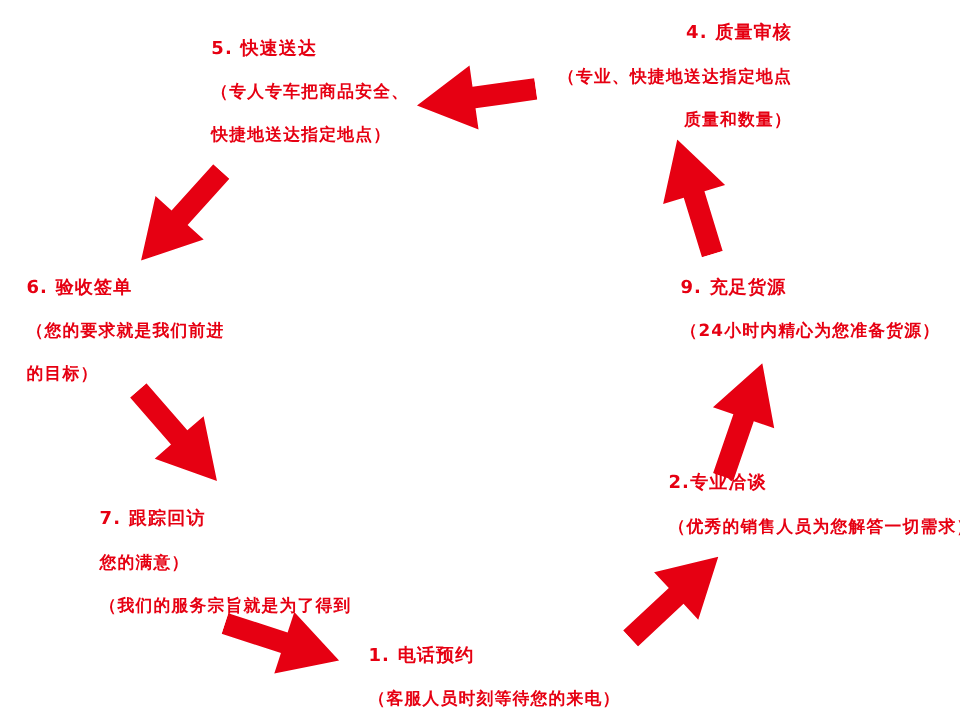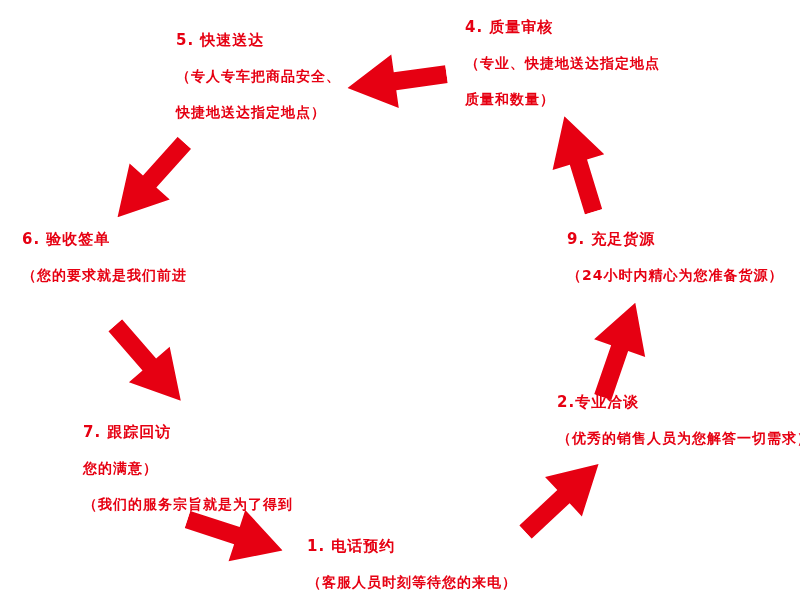--- a/index.html
+++ b/index.html
@@ -35,21 +35,21 @@
 <body>
 
 <div class="canvas">
 
   <div class="step" style="left:176px; top:31px;">
     <div class="step-title">5. 快速送达</div>
     <div class="step-desc">（专人专车把商品安全、</div>
     <div class="step-desc">快捷地送达指定地点）</div>
   </div>
 
-  <div class="step" style="left:465px; top:18px;">
+  <div class="step" style="left:465px; top:18px;text-align:right;">
     <div class="step-title">4. 质量审核</div>
     <div class="step-desc">（专业、快捷地送达指定地点</div>
     <div class="step-desc">质量和数量）</div>
   </div>
 
   <div class="step" style="left:567px; top:230px;">
     <div class="step-title">9. 充足货源</div>
     <div class="step-desc">（24小时内精心为您准备货源）</div>
   </div>
 
@@ -59,20 +59,21 @@
   </div>
 
   <div class="step" style="left:307px; top:537px;">
     <div class="step-title">1. 电话预约</div>
     <div class="step-desc" style="">（客服人员时刻等待您的来电）</div>
   </div>
 
   <div class="step" style="left:22px; top:230px;">
     <div class="step-title">6. 验收签单</div>
     <div class="step-desc">（您的要求就是我们前进</div>
+    <div class="step-desc">的目标）</div>
   </div>
 
   <div class="step" style="left:83px; top:423px;">
     <div class="step-title">7. 跟踪回访</div>
     <div class="step-desc">您的满意）</div>
     <div class="step-desc">（我们的服务宗旨就是为了得到</div>
   </div>
 
   <div class="arrow" style="left:185px; top:505px; transform:rotate(18deg);">
     <svg viewBox="0 0 100 60">

